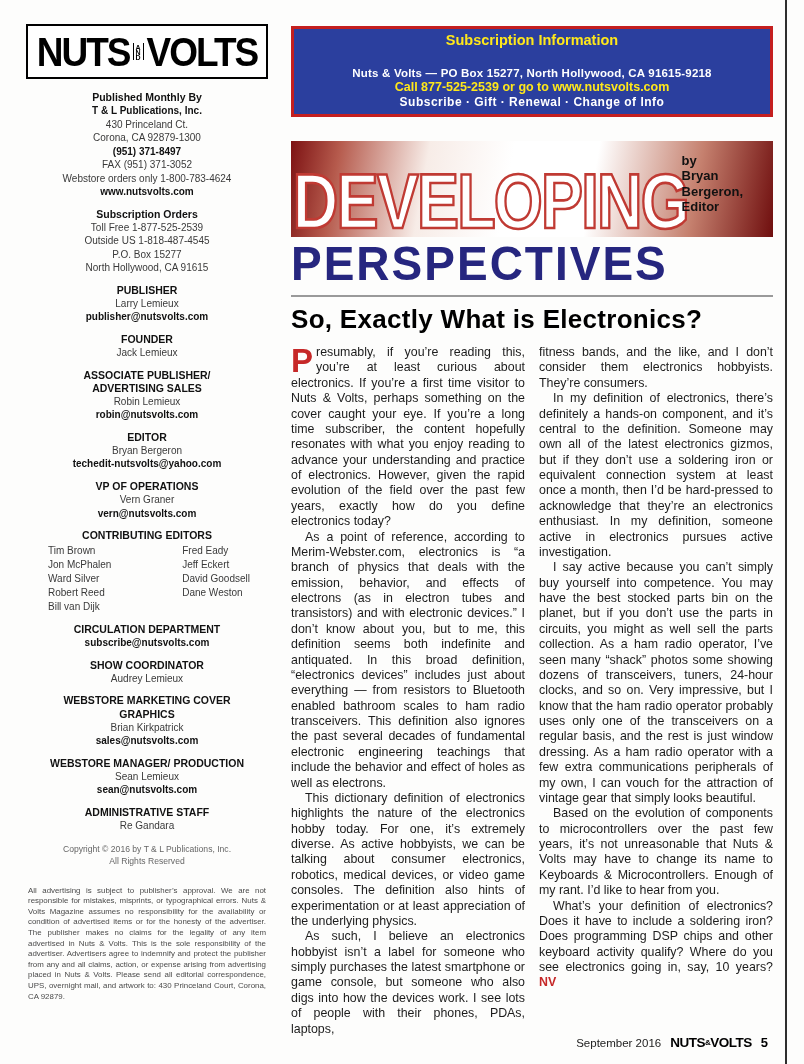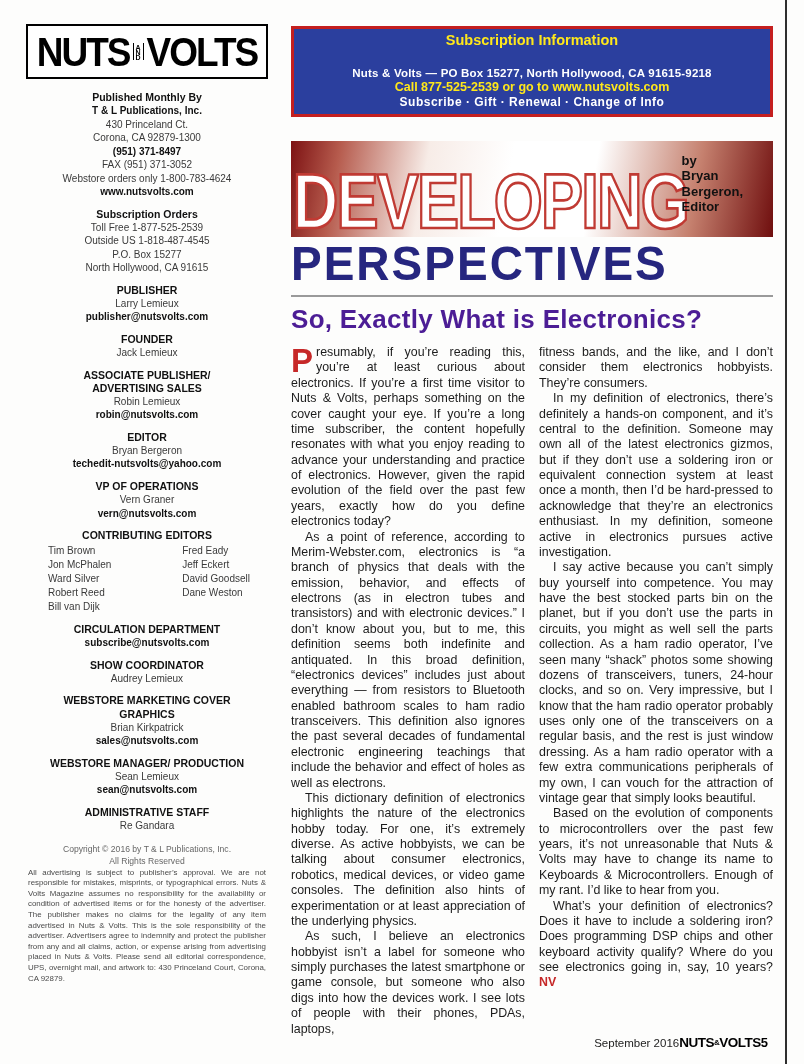--- a/index.html
+++ b/index.html
@@ -13,49 +13,49 @@
   .logo-box { border:2px solid #000; padding:7px 4px; display:flex; align-items:center; justify-content:center; gap:3px; margin-bottom:12px; background:#fff; }
   .logo-word { font-weight:bold; font-size:37px; letter-spacing:-2px; transform:scaleY(1.12); color:#000; line-height:1; }
   .logo-and { writing-mode:vertical-rl; text-orientation:upright; font-size:7px; font-weight:bold; letter-spacing:-2px; border-left:1.5px solid #000; border-right:1.5px solid #000; padding:1px 1px; color:#000; line-height:1; }
   .s-head { font-weight:bold; font-size:10.5px; margin-top:9px; color:#111; max-width:200px; margin-left:auto; margin-right:auto; line-height:1.25; }
   .s-line { font-size:10px; line-height:1.35; color:#3a3a3a; }
   .s-bold { font-weight:bold; color:#111; }
   .email { font-weight:bold; font-size:10px; color:#111; line-height:1.35; }
   .contrib { display:flex; justify-content:space-between; padding:2px 18px 0 22px; text-align:left; }
   .contrib .c-col div { font-size:10px; line-height:1.4; color:#3a3a3a; }
   .copyright { margin-top:12px; font-size:8.6px; color:#666; line-height:1.35; }
-  .fine-print { margin-top:0; text-align:justify; font-size:7.9px; line-height:1.34; color:#4a4a4a; padding:0 2px; }
+  .fine-print { margin-top:18px; text-align:justify; font-size:7.9px; line-height:1.34; color:#4a4a4a; padding:0 2px; }
 
   
   .main { position:absolute; left:291px; top:26px; width:482px; }
 
   .subbox { border:3px solid #c41f1f; background:#2b3f9e; text-align:center; padding:3px 4px 5px; }
   .subbox .t  { color:#ffe81a; font-weight:bold; font-size:14.5px;text-align:center; }
   .subbox .a  { color:#fff; font-weight:bold; font-size:11.5px; letter-spacing:.2px; margin-top:19px; }
   .subbox .c  { color:#ffe81a; font-weight:bold; font-size:12.5px; margin-top:1px; }
   .subbox .o  { color:#fff; font-weight:bold; font-size:12px; margin-top:1px; letter-spacing:.5px; }
 
   .banner { margin-top:24px; }
   .banner-top { position:relative; height:96px; display:flex; align-items:flex-end;
      background:linear-gradient(100deg,#7d1213 0%,#b65b4d 10%,#f7ece7 28%,#ffffff 45%,#ffffff 62%,#c5806e 83%,#6f0e0e 100%); }
   .dev { font-size:70px; font-weight:bold; color:#fff; -webkit-text-stroke:2.5px #c03a33; text-shadow:0 0 1px #c03a33;
      letter-spacing:-2px; line-height:1; transform:scaleX(.9) scaleY(1.1); transform-origin:left center; white-space:nowrap; padding-left:2px; }
   .byline { position:absolute; right:30px; top:12px; text-align:left; font-weight:bold; font-size:13px; line-height:1.18; color:#111; }
   .persp { color:#26267f; font-weight:bold; font-size:46px; letter-spacing:2px; line-height:1; transform:scaleY(1.05); transform-origin:left bottom; margin-top:4px; white-space:nowrap; }
   .rule { height:2px; background:#9a9a9a; margin:8px 0 7px; }
-  .headline { color:#4c1d95; font-weight:bold; font-size:26px; letter-spacing:.3px; margin:0 0 10px; white-space:nowrap; }
+  .headline { color:#000000; font-weight:bold; font-size:26px; letter-spacing:.3px; margin:0 0 10px; white-space:nowrap; }
 
   .article { display:flex; gap:14px; text-align:justify; font-size:12.4px; line-height:1.24; color:#1c1c1c; }
   .a-col { width:234px; }
   .a-col p { margin:0; }
   .a-col p.ind { text-indent:14px; }
   .dropcap { float:left; color:#c62828; font-weight:bold; font-size:33px; line-height:.82; padding:2px 3px 0 0; }
   .nv { color:#c62828; font-weight:bold; }
 
-  .footer { position:absolute; right:36px; bottom:14px; display:flex; align-items:baseline; font-size:11.5px; color:#222; }
+  .footer { position:absolute; right:36px; bottom:14px; display:flex; align-items:baseline; gap:9px; font-size:11.5px; color:#222; }
   .f-brand { font-weight:bold; font-size:13.5px; letter-spacing:-.5px; color:#000; }
   .f-brand .amp { font-size:8px; vertical-align:2px; }
   .f-page { font-weight:bold; font-size:13px; color:#000; }
 </style>
 </head>
 <body>
 
 <div class="edge-rule"></div>
 
 <aside class="sidebar">

